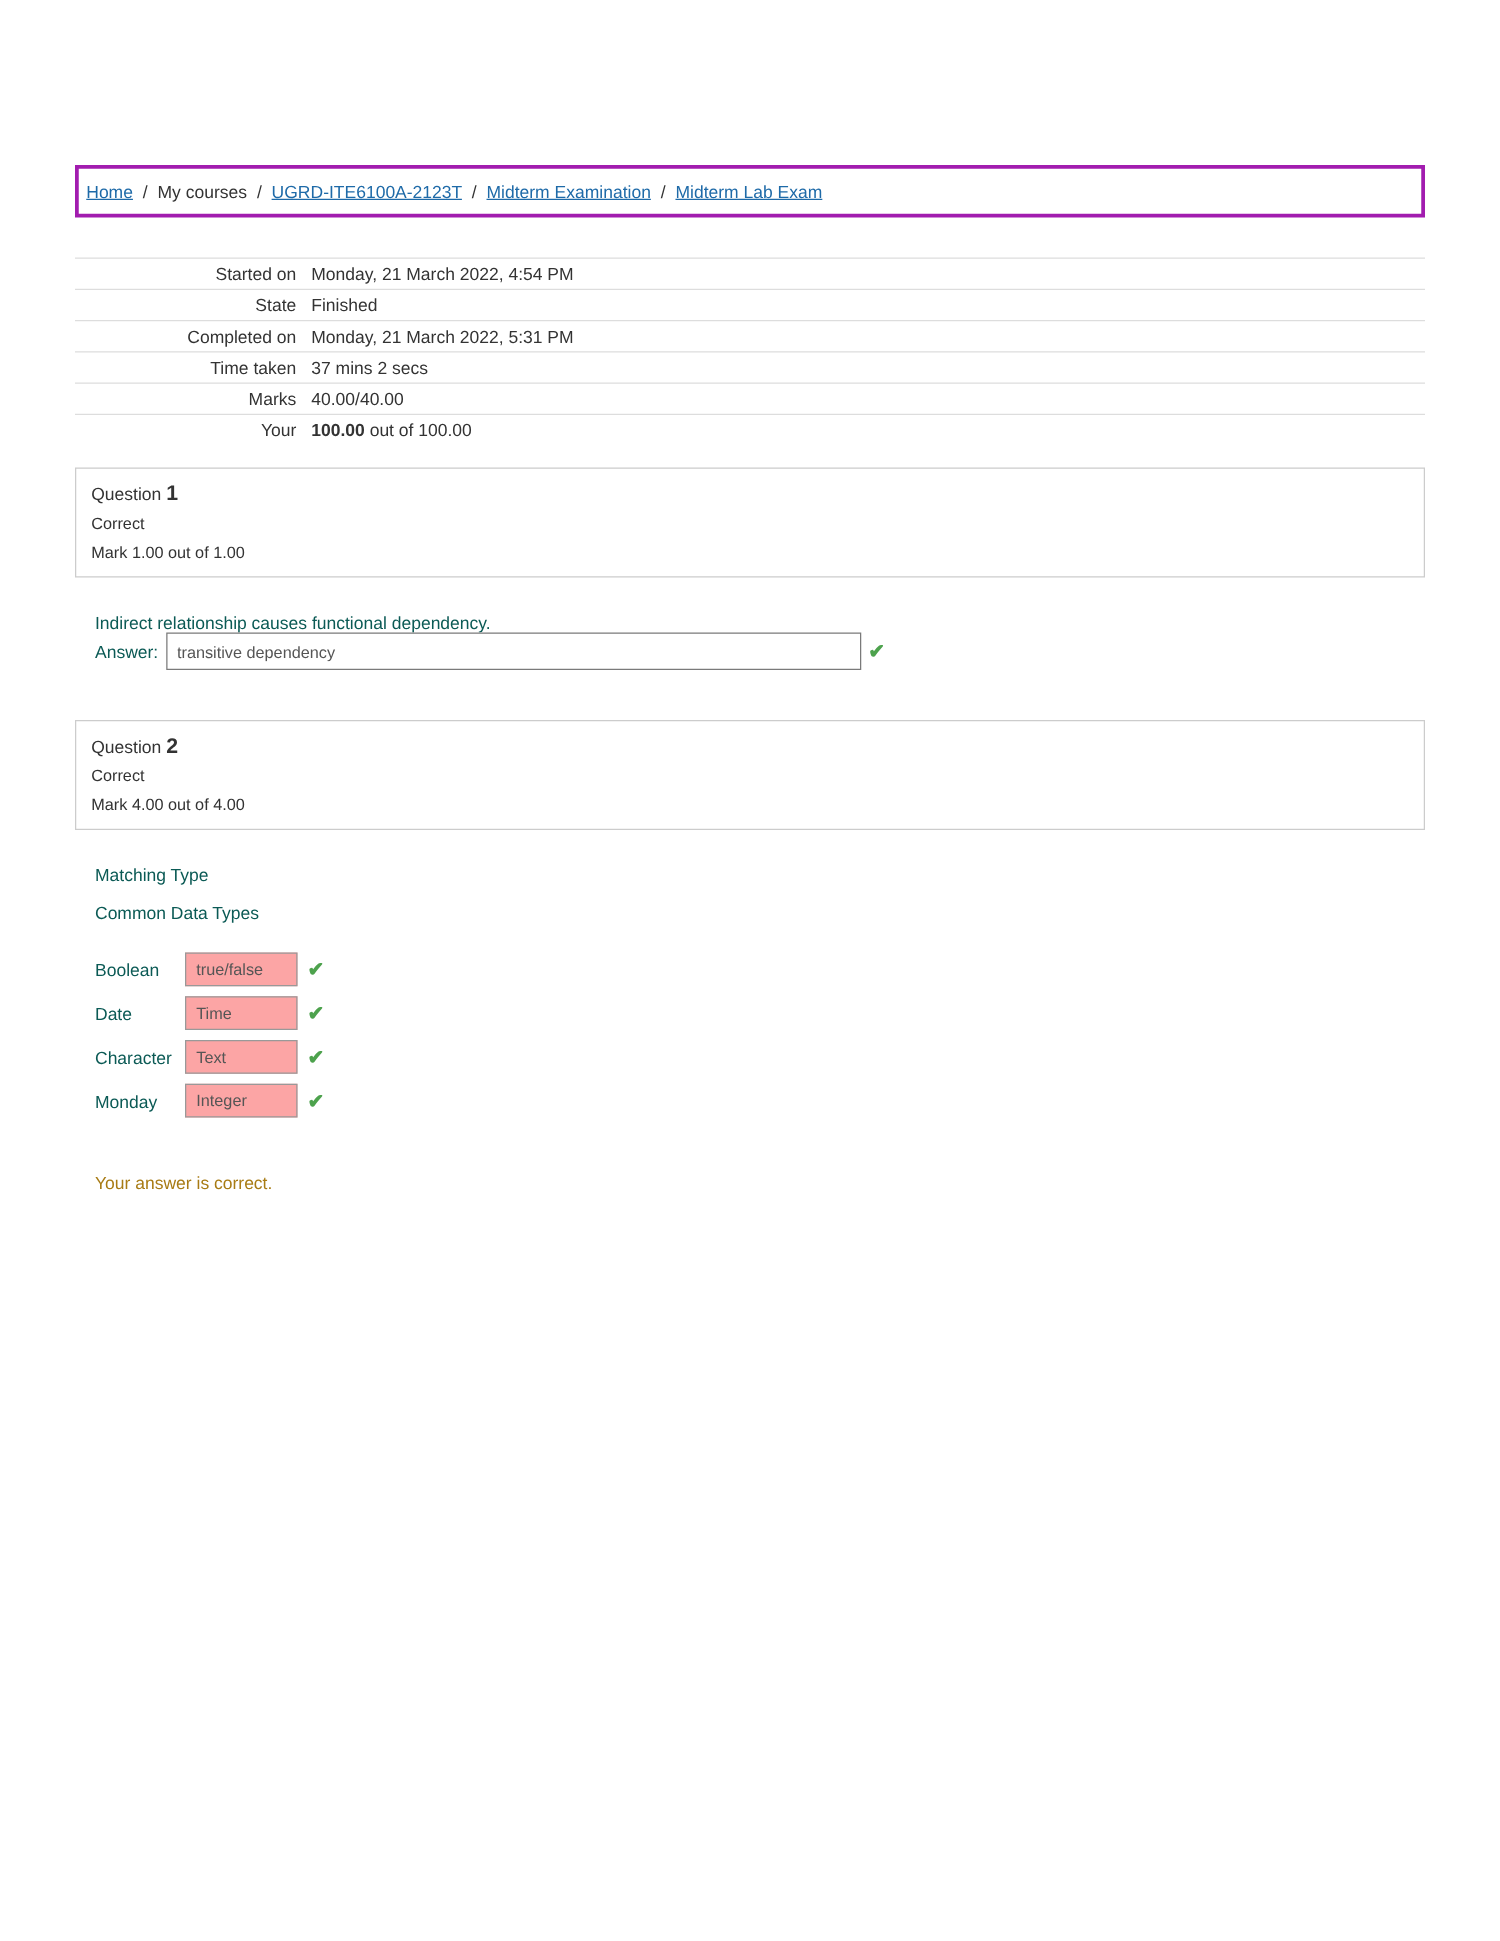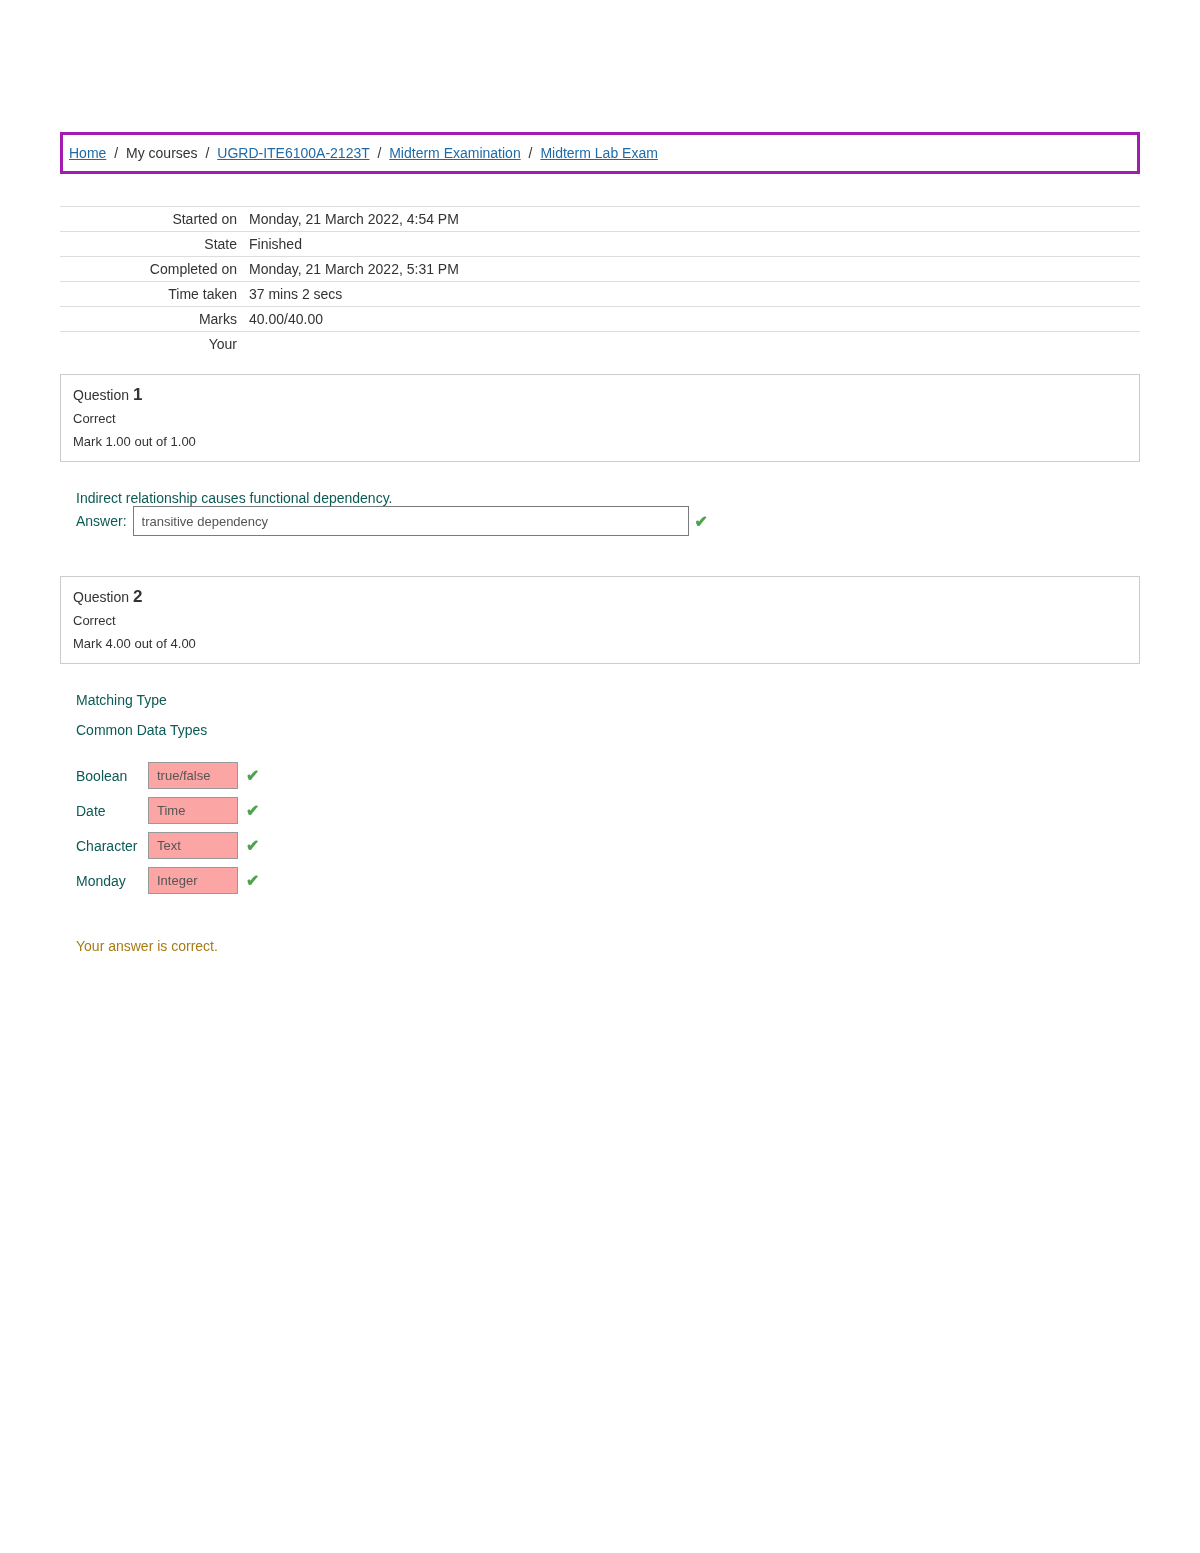--- a/index.html
+++ b/index.html
@@ -160,20 +160,23 @@
     <div class="summary-row">
       <div class="summary-label">Time taken</div>
       <div class="summary-value">37 mins 2 secs</div>
     </div>
     <div class="summary-row">
       <div class="summary-label">Marks</div>
       <div class="summary-value">40.00/40.00</div>
     </div>
     <div class="summary-row" style="border-bottom:none;">
       <div class="summary-label">Your</div>
+      <div class="summary-value">
+        <span class="grade-bold">100.00</span><span> out of 100.00</span>
+      </div>
     </div>
   </div>
 
   <div class="qheader">
     <div class="qnum">
       <span>Question </span><span class="big">1</span>
     </div>
     <div class="status">Correct</div>
     <div class="mark">Mark 1.00 out of 1.00</div>
   </div>

